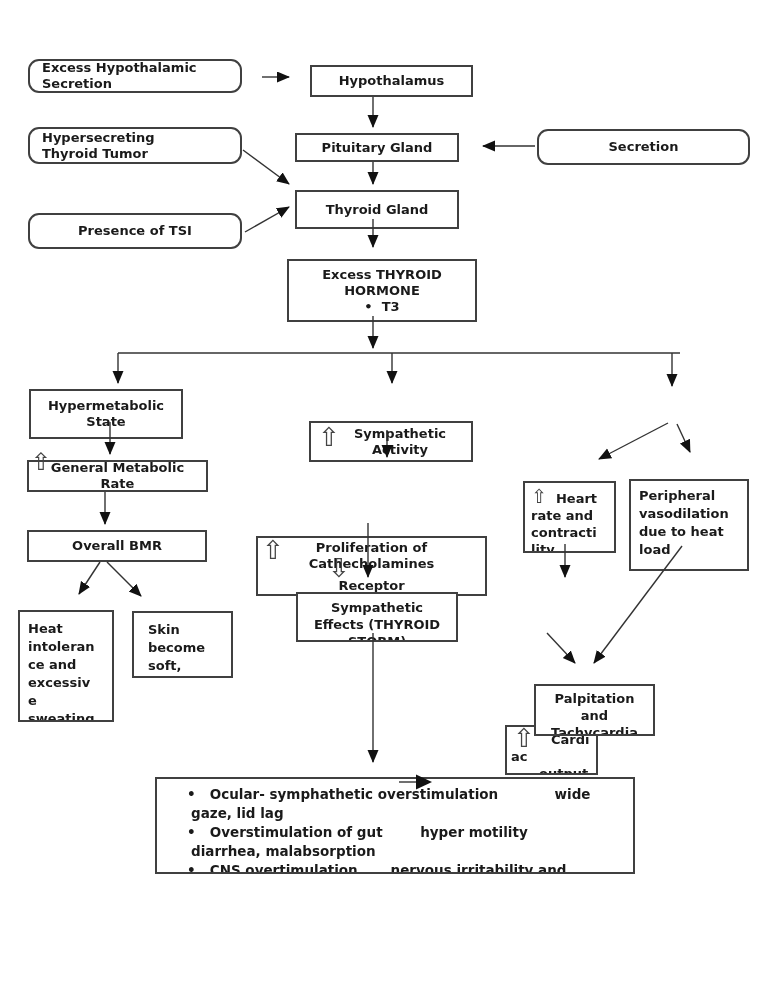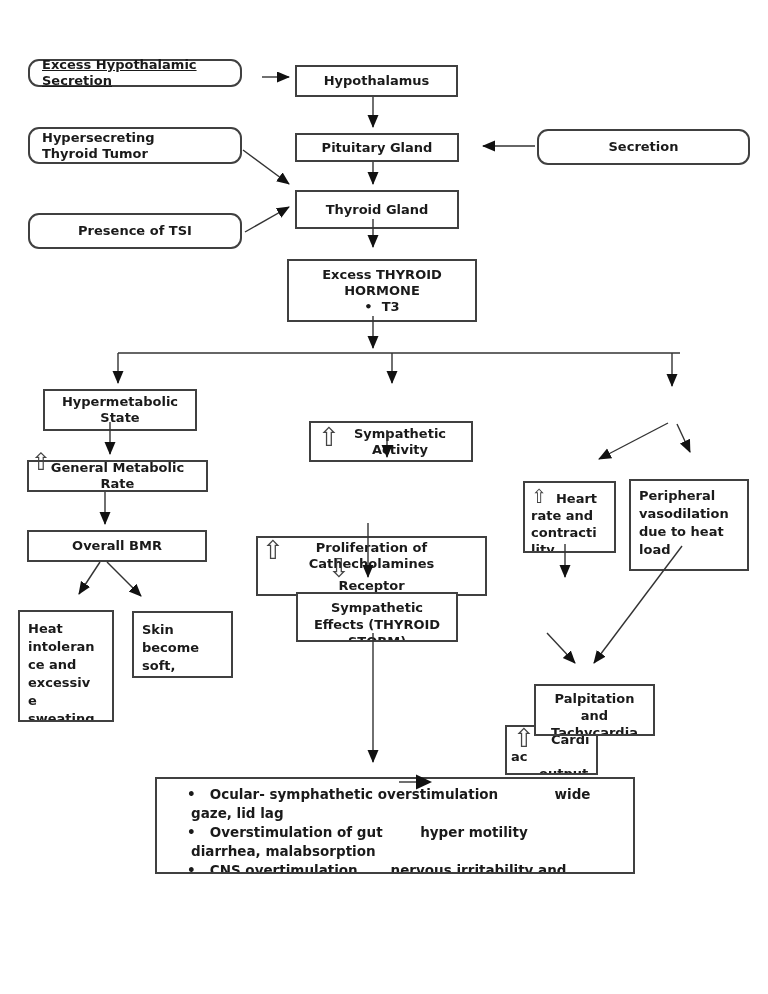--- a/index.html
+++ b/index.html
@@ -23,26 +23,26 @@
   #arrows{position:absolute;left:0;top:0;z-index:4;pointer-events:none;}
   .bullets{font-size:13.5px;line-height:19px;text-align:left;white-space:pre-wrap;}
   .bullets .bl{padding-left:34px;}
   .bullets .bl.first{padding-left:30px;}
 </style>
 </head>
 <body>
 
 <div id="canvas">
 
-  <div class="box rounded leftText" style="left:28px;top:59px;width:214px;height:28px;text-decoration:underline;">
+  <div class="box rounded leftText" style="left:28px;top:59px;width:214px;height:34px;">
     <span>Excess Hypothalamic</span>
     <span>Secretion</span>
   </div>
 
-  <div class="box" style="left:295px;top:65px;width:163px;height:32px;">
+  <div class="box" style="left:310px;top:65px;width:163px;height:32px;">
     <span>Hypothalamus</span>
   </div>
 
   <div class="box rounded leftText" style="left:28px;top:127px;width:214px;height:37px;">
     <span>Hypersecreting</span>
     <span>Thyroid Tumor</span>
   </div>
 
   <div class="box" style="left:295px;top:133px;width:164px;height:29px;">
     <span>Pituitary Gland</span>
@@ -61,21 +61,21 @@
   </div>
 
   <div class="box" style="left:287px;top:259px;width:190px;height:63px;">
     <span>Excess THYROID</span>
     <span>HORMONE</span>
     <span>
       <span>•</span>&nbsp;&nbsp;<span>T3</span>
     </span>
   </div>
 
-  <div class="box" style="left:43px;top:389px;width:154px;height:42px;">
+  <div class="box" style="left:29px;top:389px;width:154px;height:50px;">
     <span>Hypermetabolic</span>
     <span>State</span>
   </div>
 
   <div class="box relbox" style="left:27px;top:460px;width:181px;height:32px;overflow:visible;">
     <span class="absA upA" style="left:2px;top:-8px;font-size:24px;">⇧</span>
     <span>General Metabolic</span>
     <span>Rate</span>
   </div>
 
@@ -85,21 +85,21 @@
 
   <div class="box leftText clip" style="left:18px;top:601px;width:96px;height:112px;line-height:18px;padding-top:8px;padding-left:8px;">
     <span>Heat</span>
     <span>intoleran</span>
     <span>ce and</span>
     <span>excessiv</span>
     <span>e</span>
     <span>sweating</span>
   </div>
 
-  <div class="box leftText clip" style="left:132px;top:602px;width:101px;height:67px;line-height:18px;padding-top:8px;padding-left:8px;">
+  <div class="box leftText clip" style="left:132px;top:602px;width:101px;height:67px;line-height:18px;padding-top:8px;padding-left:14px;">
     <span>Skin</span>
     <span>become</span>
     <span>soft,</span>
   </div>
 
   <div class="box relbox" style="left:309px;top:389px;width:164px;height:41px;">
     <span class="absA upA" style="left:7px;top:6px;font-size:26px;">⇧</span>
     <span style="padding-left:18px;">Sympathetic</span>
     <span style="padding-left:18px;">Activity</span>
   </div>

